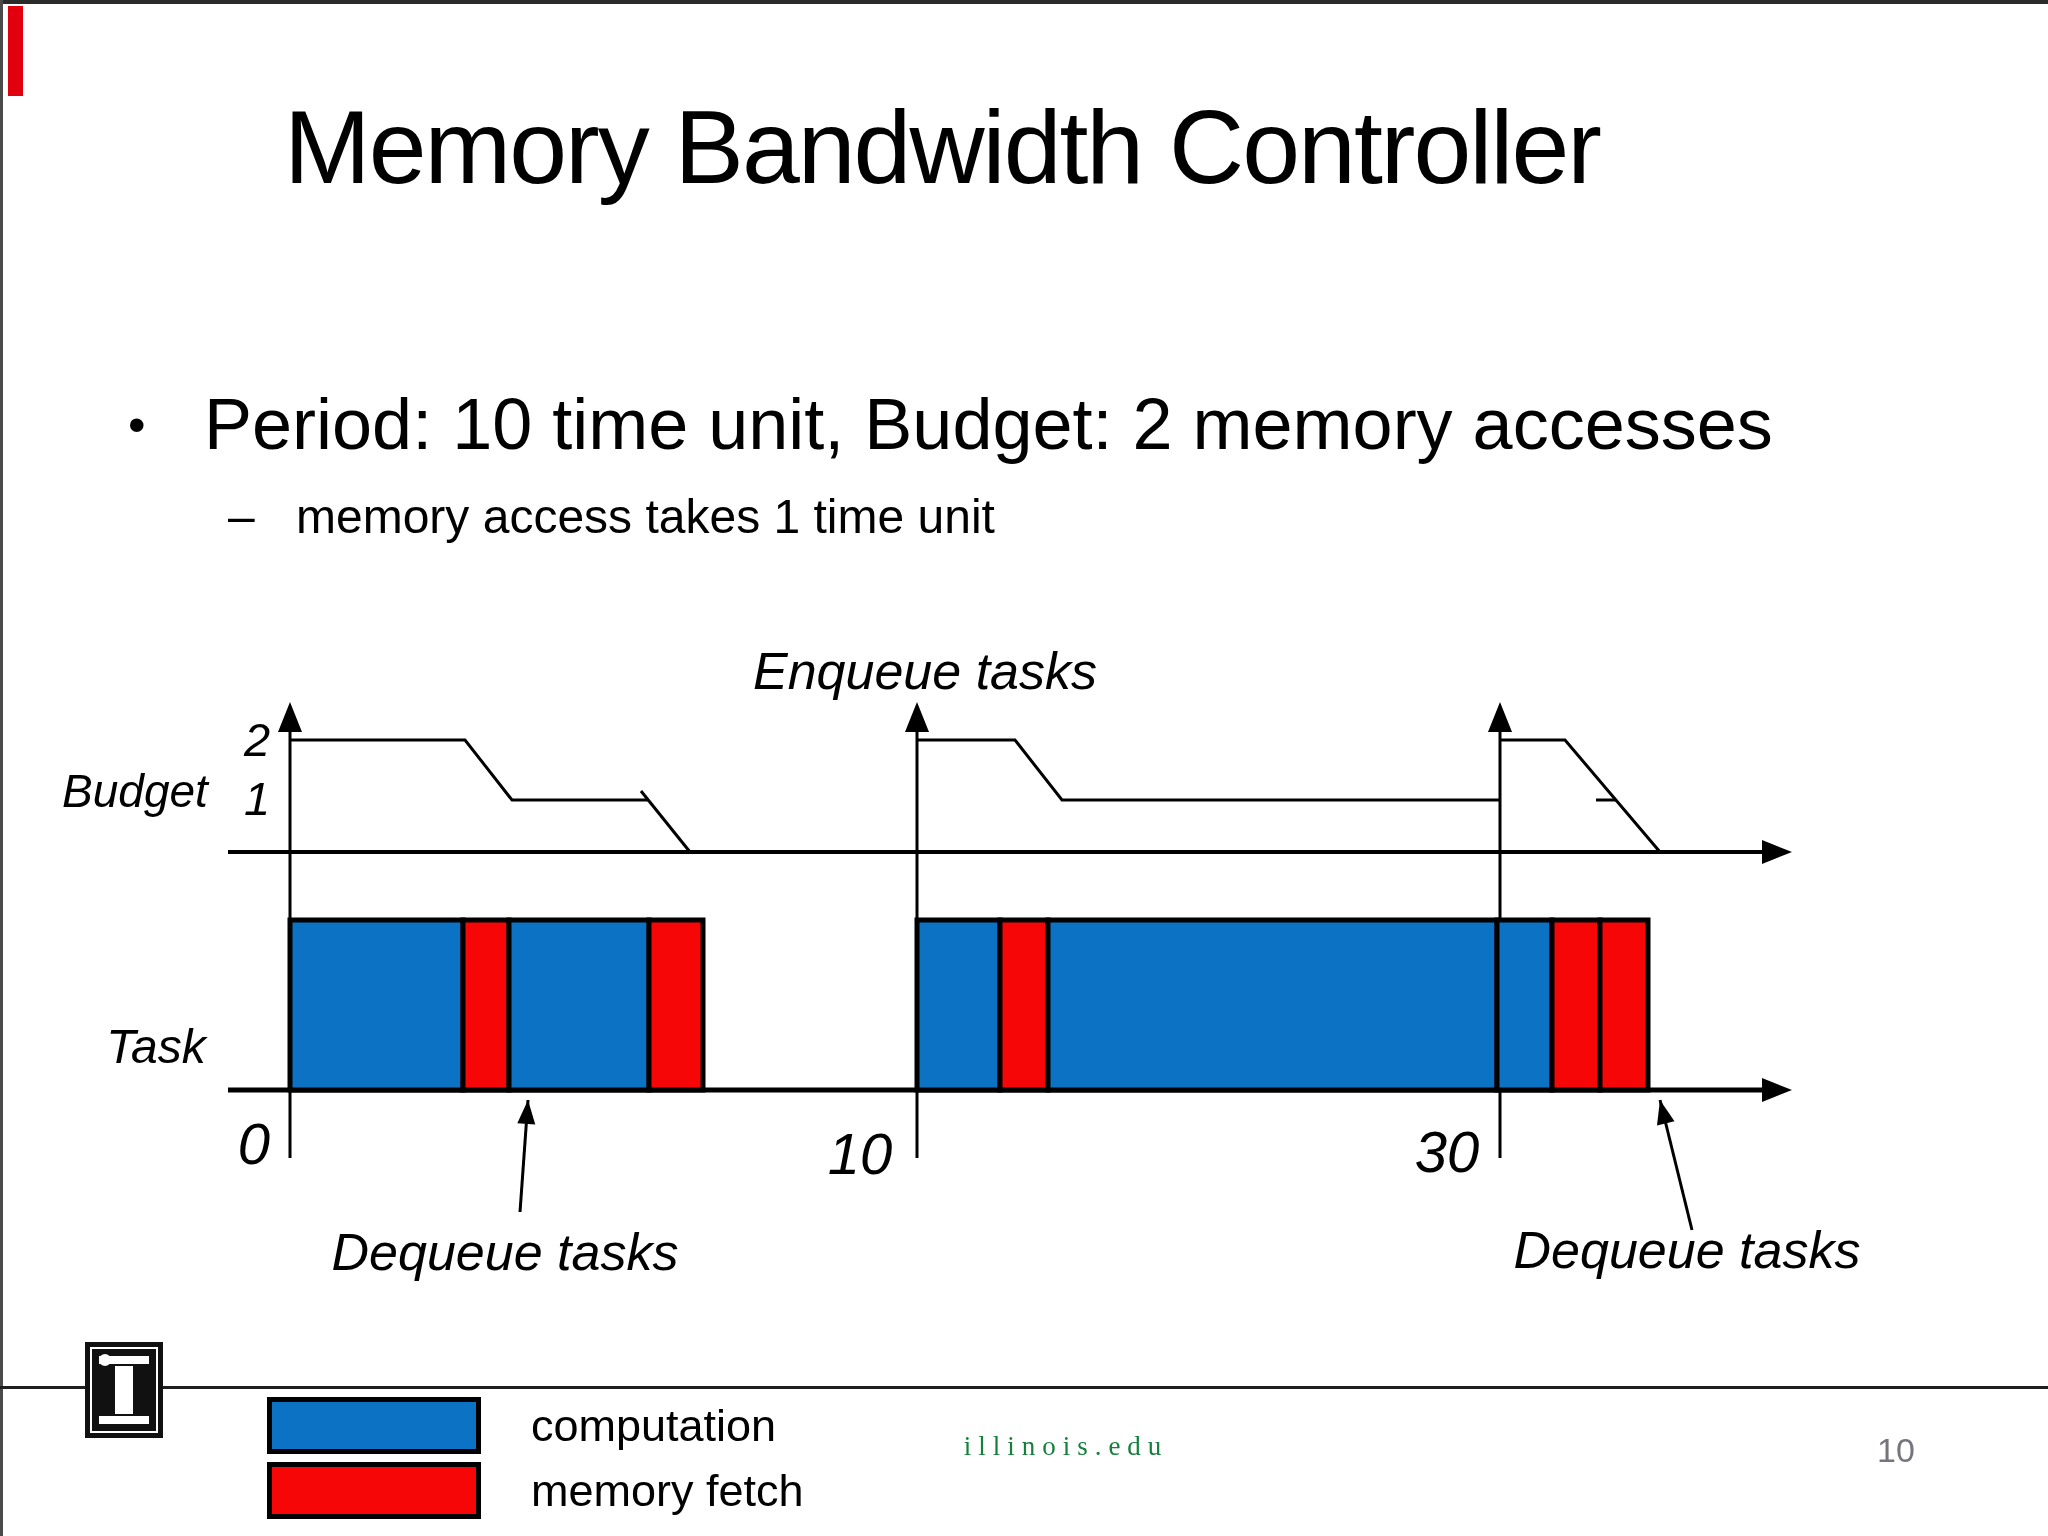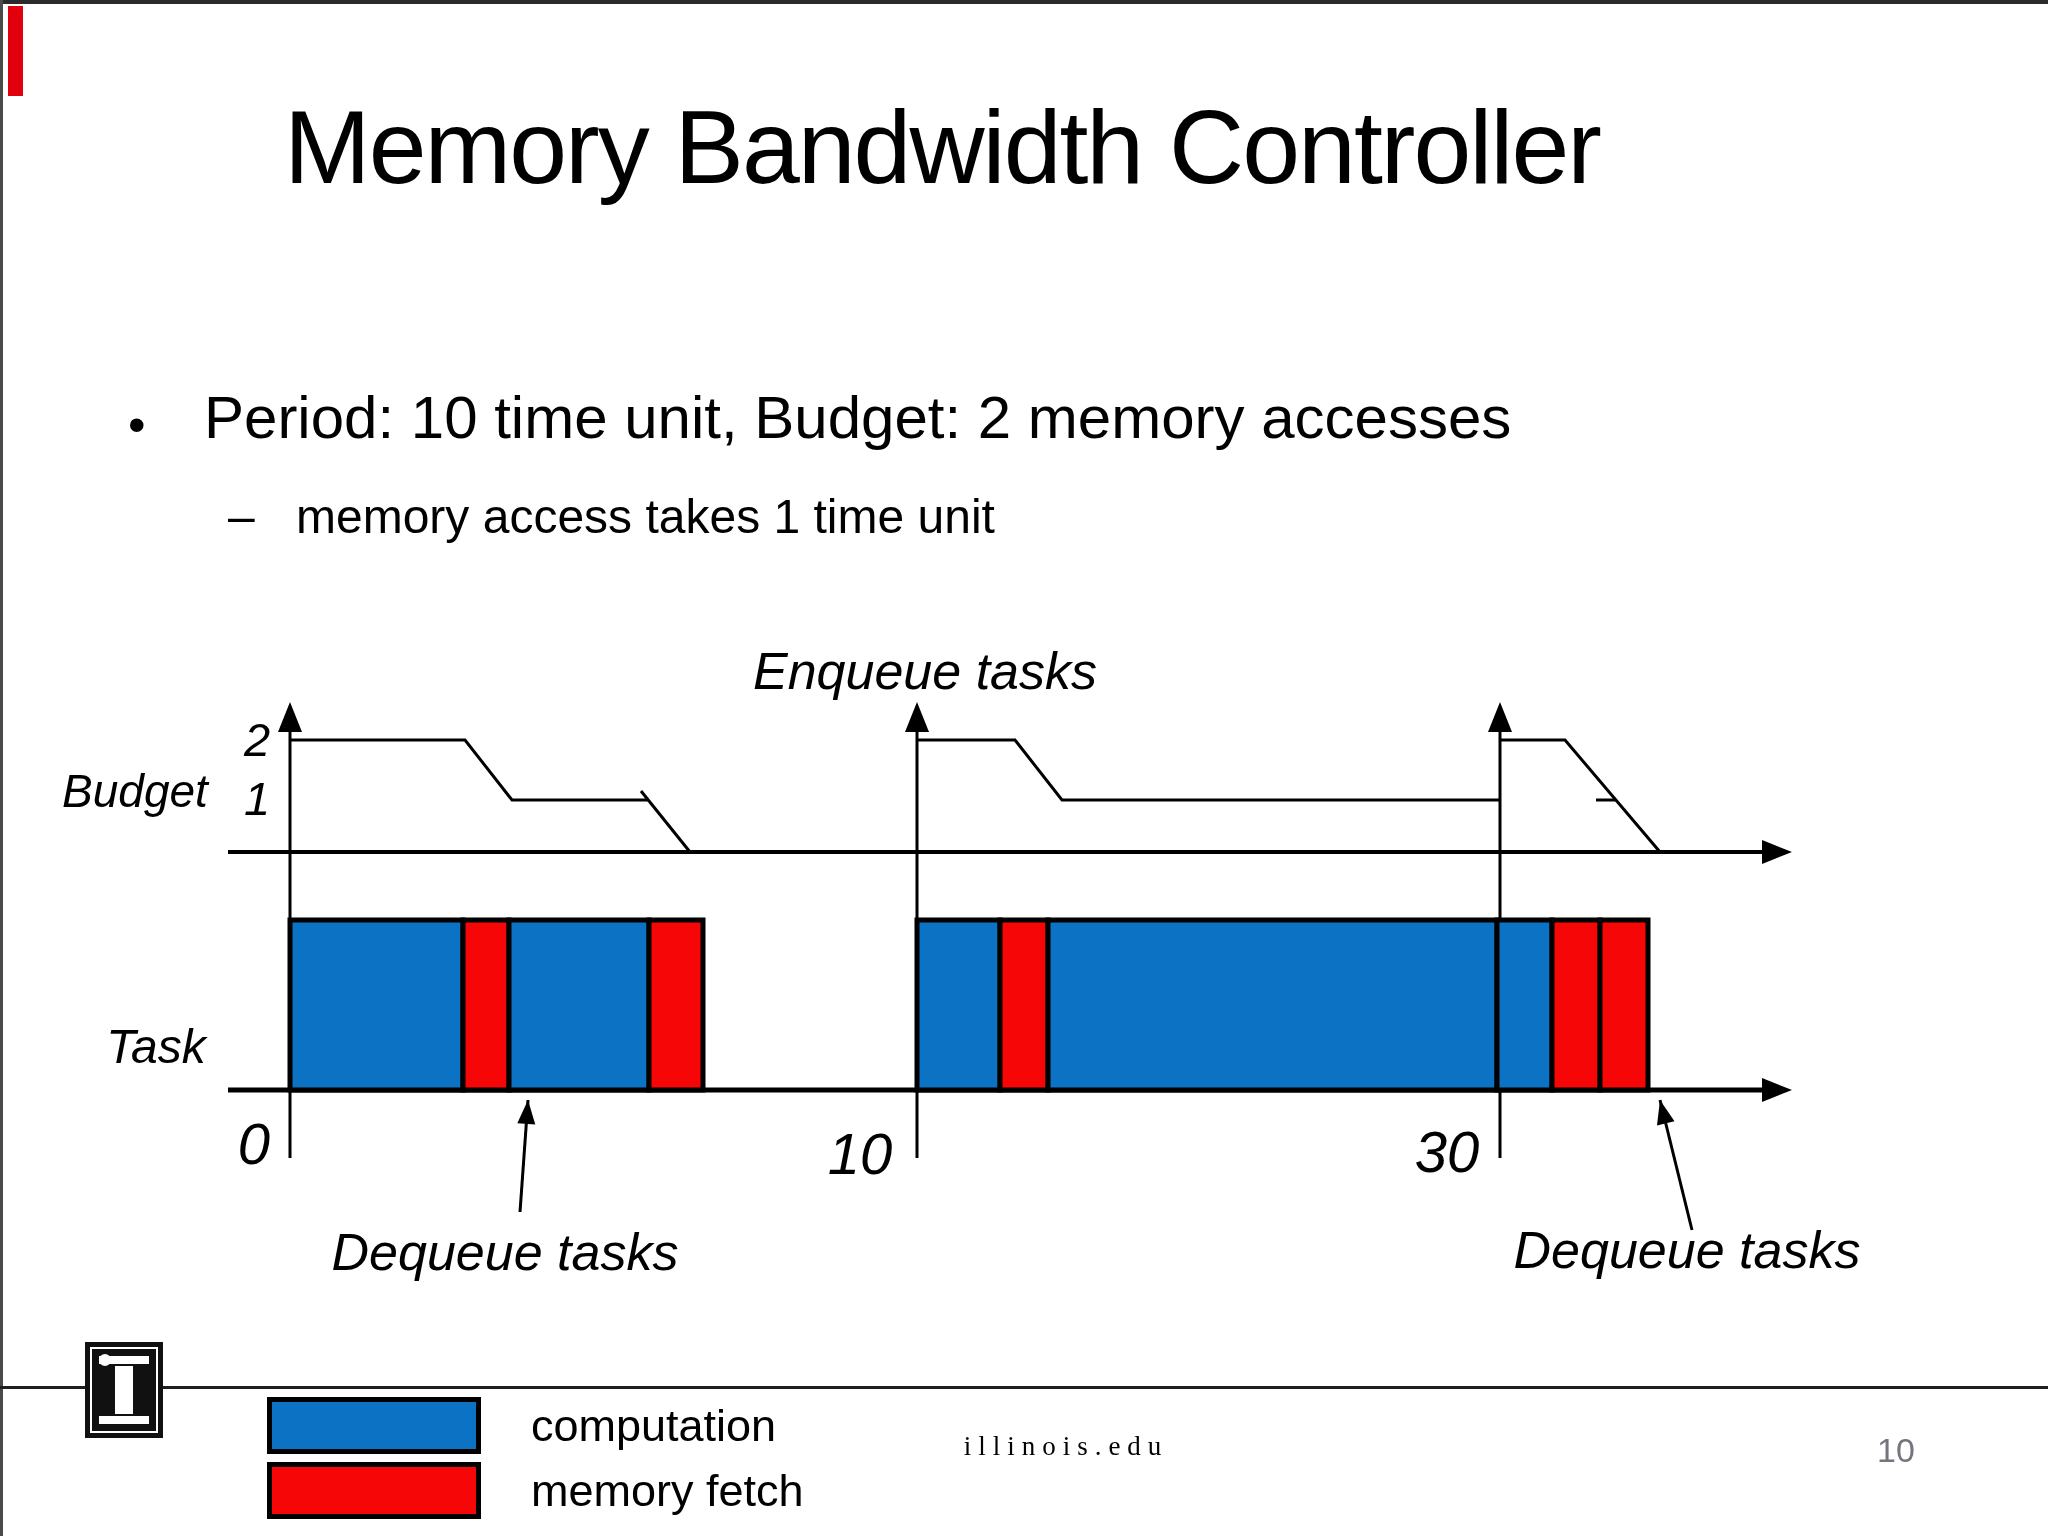--- a/index.html
+++ b/index.html
@@ -9,42 +9,42 @@
   }
   .abs{position:absolute;}
   .ctr{transform:translate(-50%,-50%);white-space:nowrap;}
   
   #top-border{left:0;top:0;width:2048px;height:4px;background:#2b2b2b;}
   #left-border{left:0;top:0;width:3px;height:1536px;background:#4a4a4a;}
   #accent-bar{left:8px;top:6px;width:15px;height:90px;}
   
   #title{left:0;top:88px;width:1884px;text-align:center;font-size:104px;font-weight:400;letter-spacing:-2px;}
   #bullet-marker{left:128px;top:396px;font-size:50px;}
-  #bullet-text{left:204px;top:383px;font-size:60px;}
+  #bullet-text{left:204px;top:383px;font-size:72px;}
   #sub-marker{left:228px;top:489px;font-size:48px;}
   #sub-text{left:296px;top:489px;font-size:48px;text-align:center;}
   
   .dlabel{font-style:italic;}
   #enqueue-label{left:925px;top:671px;font-size:52px;}
   #budget-label{left:135px;top:791px;font-size:46px;font-style:italic;}
   #tick-2{left:257px;top:739px;font-size:47px;}
   #tick-1{left:257px;top:798px;font-size:47px;}
   #task-label{left:156px;top:1046px;font-size:48px;}
   #t0{left:254px;top:1143px;font-size:58px;}
   #t10{left:860px;top:1153px;font-size:58px;}
   #t20{left:1447px;top:1151px;font-size:58px;}
   #dequeue-left{left:505px;top:1252px;font-size:52px;}
   #dequeue-right{left:1687px;top:1250px;font-size:52px;}
   
   #footer-rule{left:0;top:1386px;width:2048px;height:3px;background:#1f1f1f;}
   #legend-box-computation{left:267px;top:1397px;width:214px;height:57px;border:5px solid #000;box-sizing:border-box;}
   #legend-box-memory{left:267px;top:1462px;width:214px;height:57px;border:5px solid #000;box-sizing:border-box;}
   #legend-label-computation{left:531px;top:1400px;font-size:45px;}
   #legend-label-memory{left:531px;top:1465px;font-size:45px;}
-  #site-text{left:1066px;top:1446px;font-family:"Liberation Serif",serif;font-size:27px;letter-spacing:7px;color:#000000;}
+  #site-text{left:1066px;top:1446px;font-family:"Liberation Serif",serif;font-size:27px;letter-spacing:7px;color:#15803d;}
   #page-number{left:1896px;top:1450px;font-size:34px;color:#75757d;}
   #diagram-svg{left:0;top:0;}
   #uiuc-logo{left:85px;top:1342px;}
 </style>
 </head>
 <body>
 
 <div id="slide">
 
   <div class="abs" id="top-border"></div>

